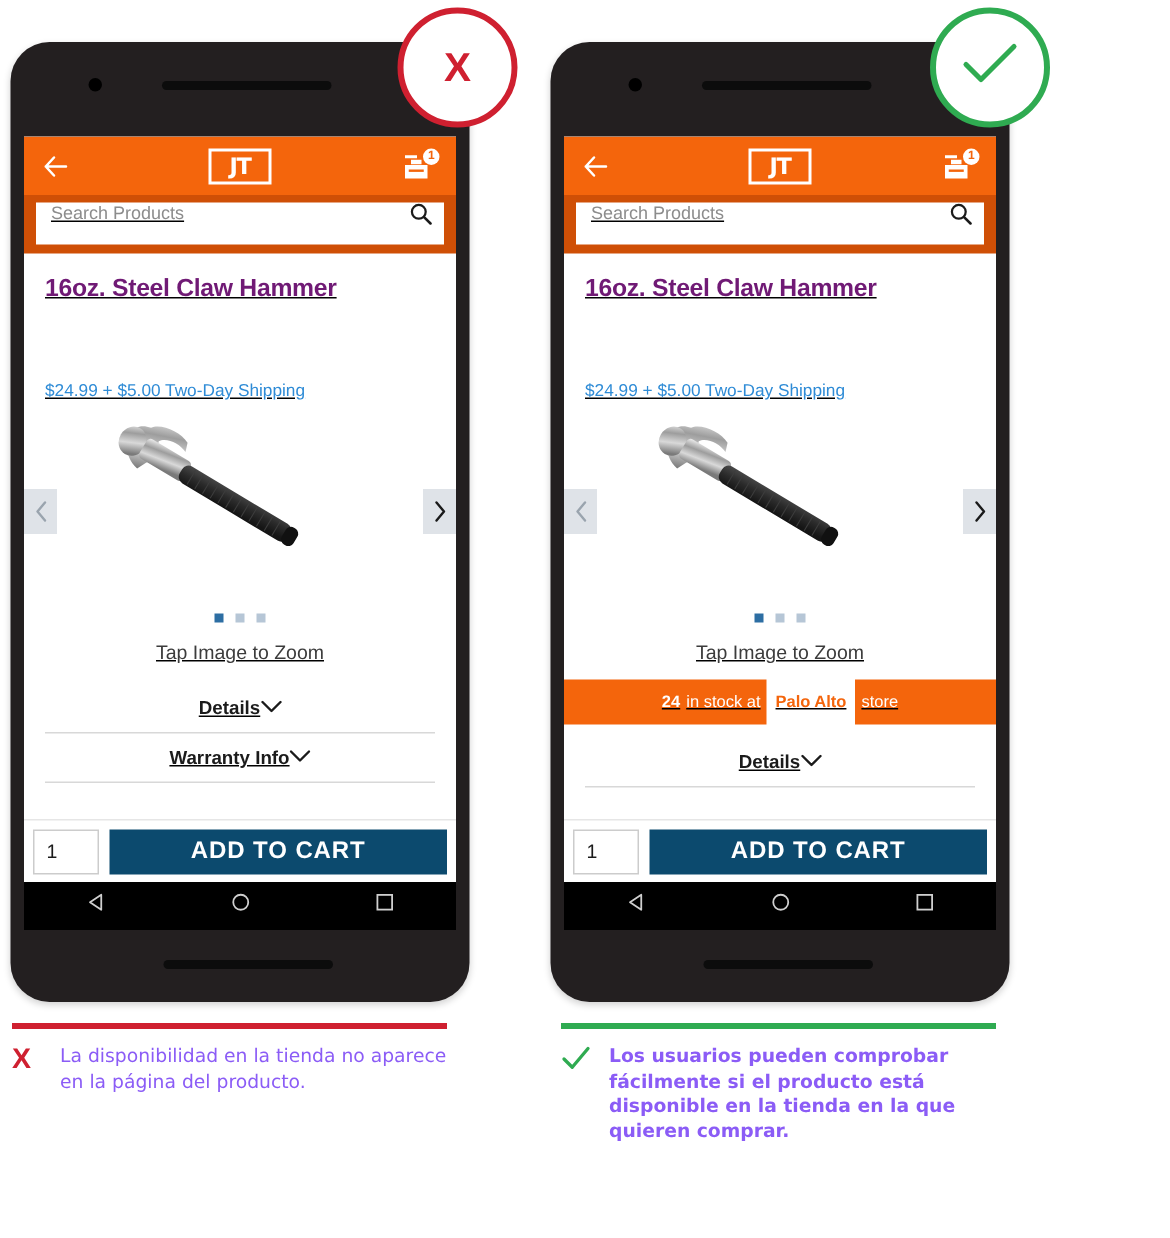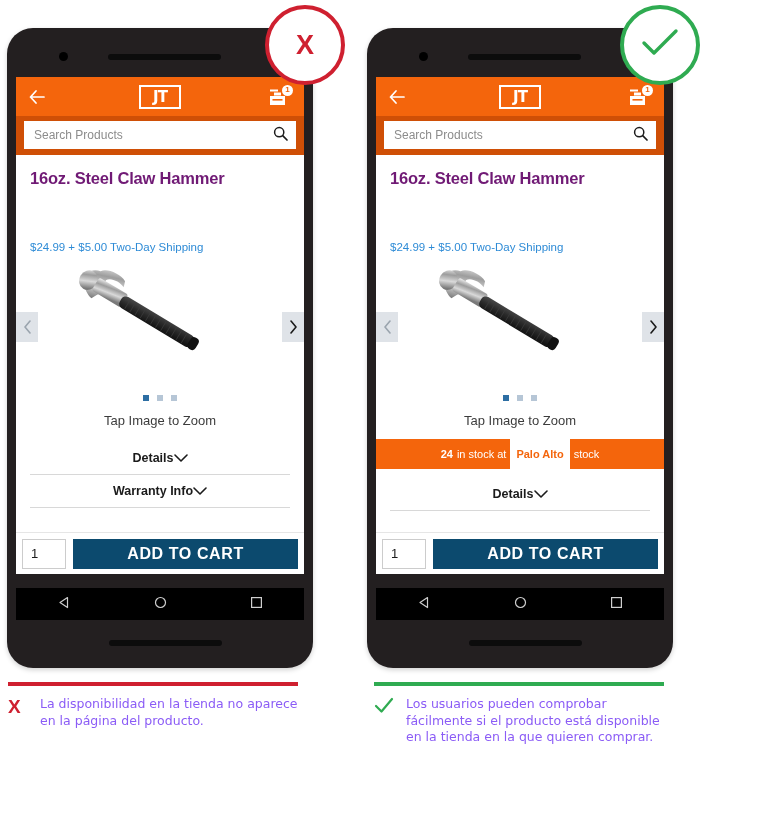--- a/index.html
+++ b/index.html
@@ -40,24 +40,25 @@
   }
   .speaker-bar {
     position: absolute; bottom: 22px; left: 102px;
     width: 113px; height: 6px; border-radius: 3px;
     background: #0c0c0c;
   }
 
   
   .screen {
     position: absolute;
-    top: 49px; left: 9px;
+    top: 63px; left: 9px;
     width: 288px; height: 497px;
     background: #ffffff;
     overflow: hidden;
+    text-decoration: underline;
   }
 
   
   .appbar {
     height: 39px; background: #f4650c;
     display: flex; align-items: center; position: relative;
   }
   .back-arrow {
     position: absolute; left: 12px; top: 50%;
     transform: translateY(-50%);
@@ -90,21 +91,21 @@
   }
 
   
   .search-strip {
     background: #cf4f06;
     padding: 5px 8px 6px 8px;
   }
   .search-box {
     background: #ffffff;
     height: 28px;
-    display: flex; align-items: center;
+    display: flex; align-items: flex-start;
     padding: 0 8px 0 10px;
     justify-content: space-between;
   }
   .search-box .ph {
     color: #8c8c8c; font-size: 12px;
   }
 
   
   .product-title {
     font-size: 16.5px; font-weight: 700; color: #701a75;
@@ -212,21 +213,21 @@
   .status-badge.bad  { border: 4px solid #cf2030; top: 5px; left: 265px; }
   .status-badge.good { border: 4px solid #2fab51; top: 5px; left: 254px; }
   .status-badge .x-mark {
     color: #cf2030; font-size: 27px; font-weight: 700;
     font-family: "Liberation Sans", sans-serif;
   }
 
   
   .caption { position: absolute; top: 682px; }
   .caption.left  { left: 8px;  width: 290px; }
-  .caption.right { left: 374px; width: 290px; }
+  .caption.right { left: 374px; width: 290px; font-weight: bold; }
   .rule { height: 4px; width: 100%; }
   .rule.bad  { background: #cf2030; }
   .rule.good { background: #2fab51; }
   .caption-body {
     display: flex; gap: 10px; padding-top: 10px;
   }
   .caption-mark { width: 22px; flex: 0 0 22px; padding-top: 1px; }
   .caption-mark .x-mark {
     color: #cf2030; font-size: 19px; font-weight: 700; line-height: 1;
   }
@@ -495,21 +496,21 @@
         <span class="dot"></span>
         <span class="dot"></span>
       </div>
 
       <div class="zoom-hint">Tap Image to Zoom</div>
 
       <div class="stock-banner">
         <span class="qty">24</span>
         <span>in stock at</span>
         <span class="store-chip">Palo Alto</span>
-        <span>stock</span>
+        <span>store</span>
       </div>
 
       <div style="height:9px"></div>
 
       <div class="accordion">
         <span class="label">Details</span>
         <span>
           <svg width="14" height="9" viewBox="0 0 14 9">
               <path d="M1 1 L7 7 L13 1" stroke="#1b1b1b" stroke-width="1.6" fill="none" stroke-linecap="round" stroke-linejoin="round"></path>
             </svg>

